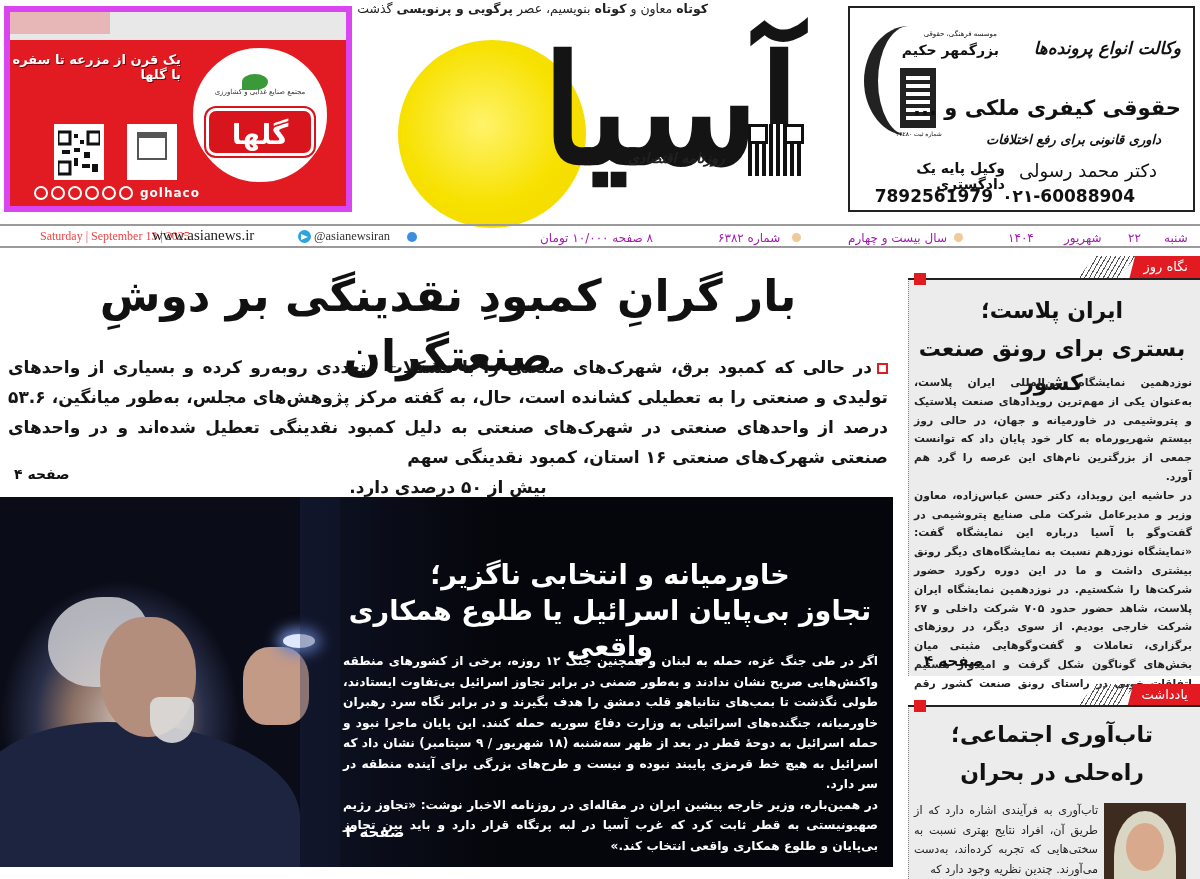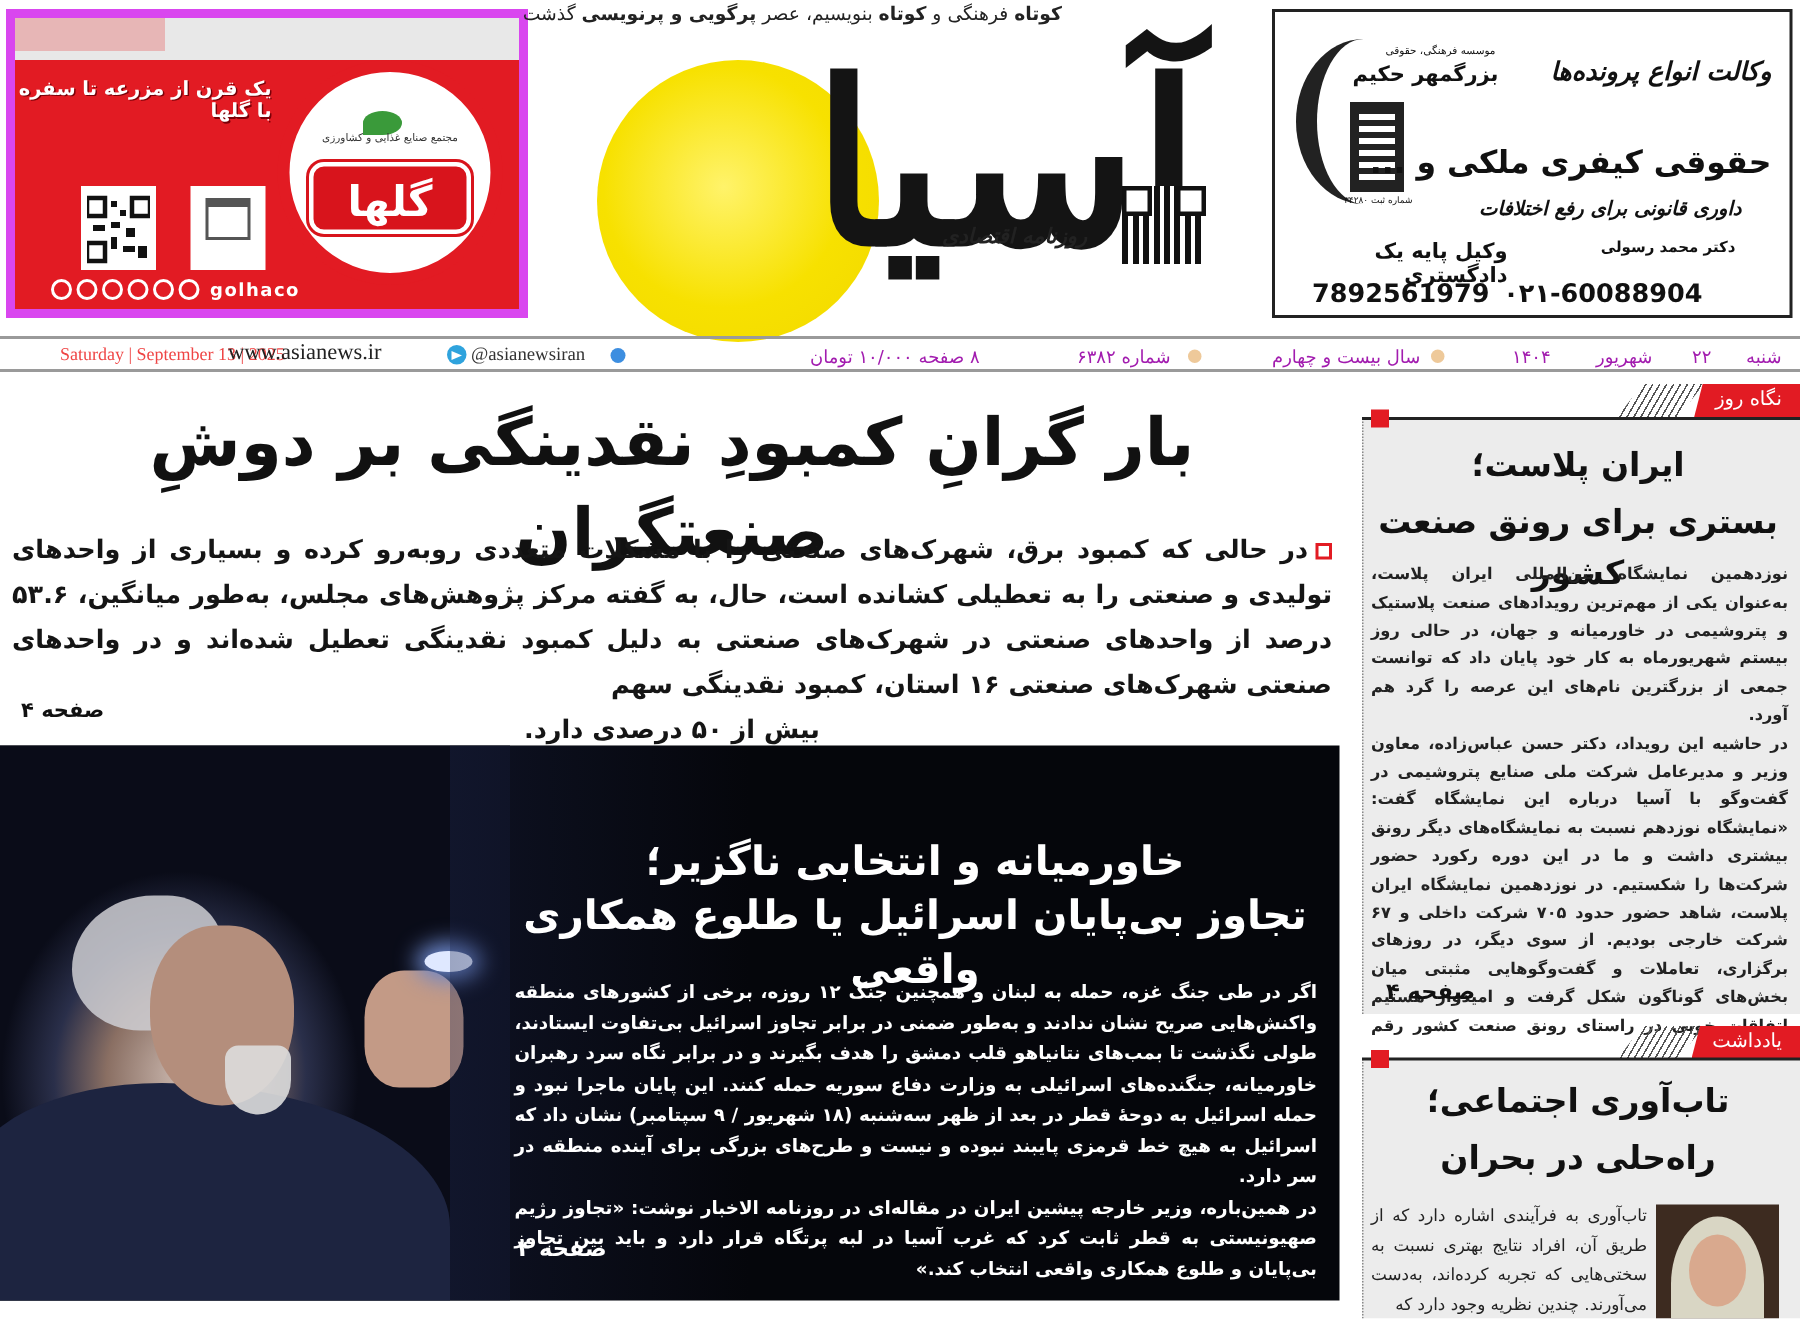--- a/index.html
+++ b/index.html
@@ -41,21 +41,21 @@
   .logo-qr { position: absolute; left: 748px; top: 124px; width: 56px; height: 52px;
              background: repeating-linear-gradient(90deg,#111 0 4px,#fff 4px 7px), #fff; }
   .logo-qr::before, .logo-qr::after { content: ""; position: absolute; width: 14px; height: 14px; border: 3px solid #111; background:#fff; }
   .logo-qr::before { left: 0; top: 0; }
   .logo-qr::after { right: 0; top: 0; }
 
   .ad-right { position: absolute; left: 848px; top: 6px; width: 347px; height: 206px; border: 2px solid #222; background: #fff; direction: rtl; }
   .ad-right .l1 { position: absolute; right: 12px; top: 30px; font-size: 17px; font-style: italic; font-weight: bold; }
   .ad-right .l2 { position: absolute; right: 12px; top: 88px; font-size: 21px; font-weight: bold; }
   .ad-right .l3 { position: absolute; right: 32px; top: 124px; font-size: 13px; font-style: italic; font-weight: bold; }
-  .ad-right .l4a { position: absolute; right: 36px; top: 152px; font-size: 10px; font-weight: bold; margin-left: 40px; }
+  .ad-right .l4a { position: absolute; right: 36px; top: 152px; font-size: 18px; font-weight: normal; margin-left: 40px; }
   .ad-right .l4b { position: absolute; right: 188px; top: 152px; font-size: 14px; font-weight: bold; }
   .ad-right .l5a { position: absolute; right: 58px; top: 178px; font-size: 17px; font-weight: bold; direction: ltr; }
   .ad-right .l5b { position: absolute; right: 200px; top: 178px; font-size: 17px; font-weight: bold; direction: ltr; }
   .ad-right .inst-small { position: absolute; right: 196px; top: 22px; font-size: 7px; }
   .ad-right .inst-name { position: absolute; right: 194px; top: 34px; font-size: 14px; font-weight: bold; }
   .ad-right .emblem { position: absolute; left: 14px; top: 18px; width: 90px; height: 110px; border-radius: 50% 0 0 50%;
                       border-left: 14px solid #222; }
   .ad-right .scale { position: absolute; left: 50px; top: 60px; width: 36px; height: 60px; background: #222; }
   .ad-right .scale::before { content:""; position:absolute; left: 6px; top: 8px; width: 24px; height: 44px; background: repeating-linear-gradient(180deg,#fff 0 4px,#222 4px 8px); }
   .ad-right .reg { position: absolute; left: 46px; top: 122px; font-size: 6px; }
@@ -154,21 +154,21 @@
       <span class="ic"></span>
       <span class="ic"></span>
       <span class="ic"></span>
       <span class="ic"></span>
       <span class="handle">golhaco</span>
     </div>
   </div>
 
   <div class="logo-area">
     <div class="tagline">
-      <b>کوتاه</b><span> فرهنگی و </span><b>کوتاه</b><span> بنویسیم، عصر </span><b>پرگویی و پرنویسی</b><span> گذشت</span>
+      <b>کوتاه</b><span> معاون و </span><b>کوتاه</b><span> بنویسیم، عصر </span><b>پرگویی و پرنویسی</b><span> گذشت</span>
     </div>
     <div class="sun"></div>
     <div class="logo-word">آسیا</div>
     <div class="logo-sub">روزنامه اقتصادی</div>
   </div>
   <div class="logo-qr"></div>
 
   <div class="ad-right">
     <div class="emblem"></div>
     <div class="scale"></div>

